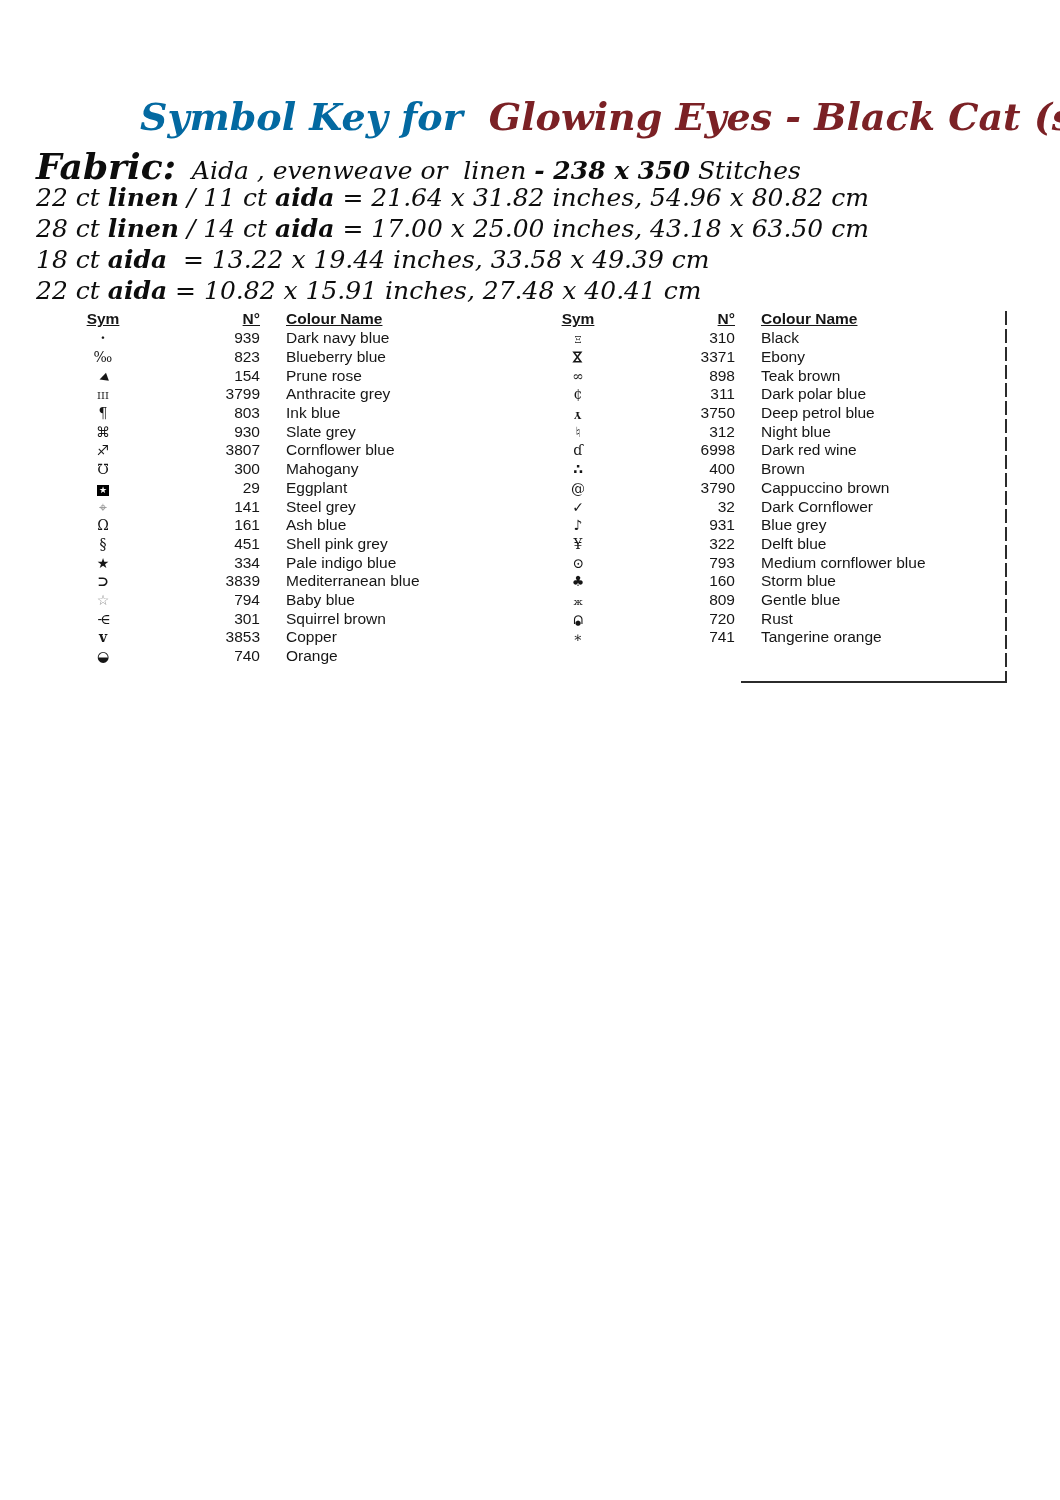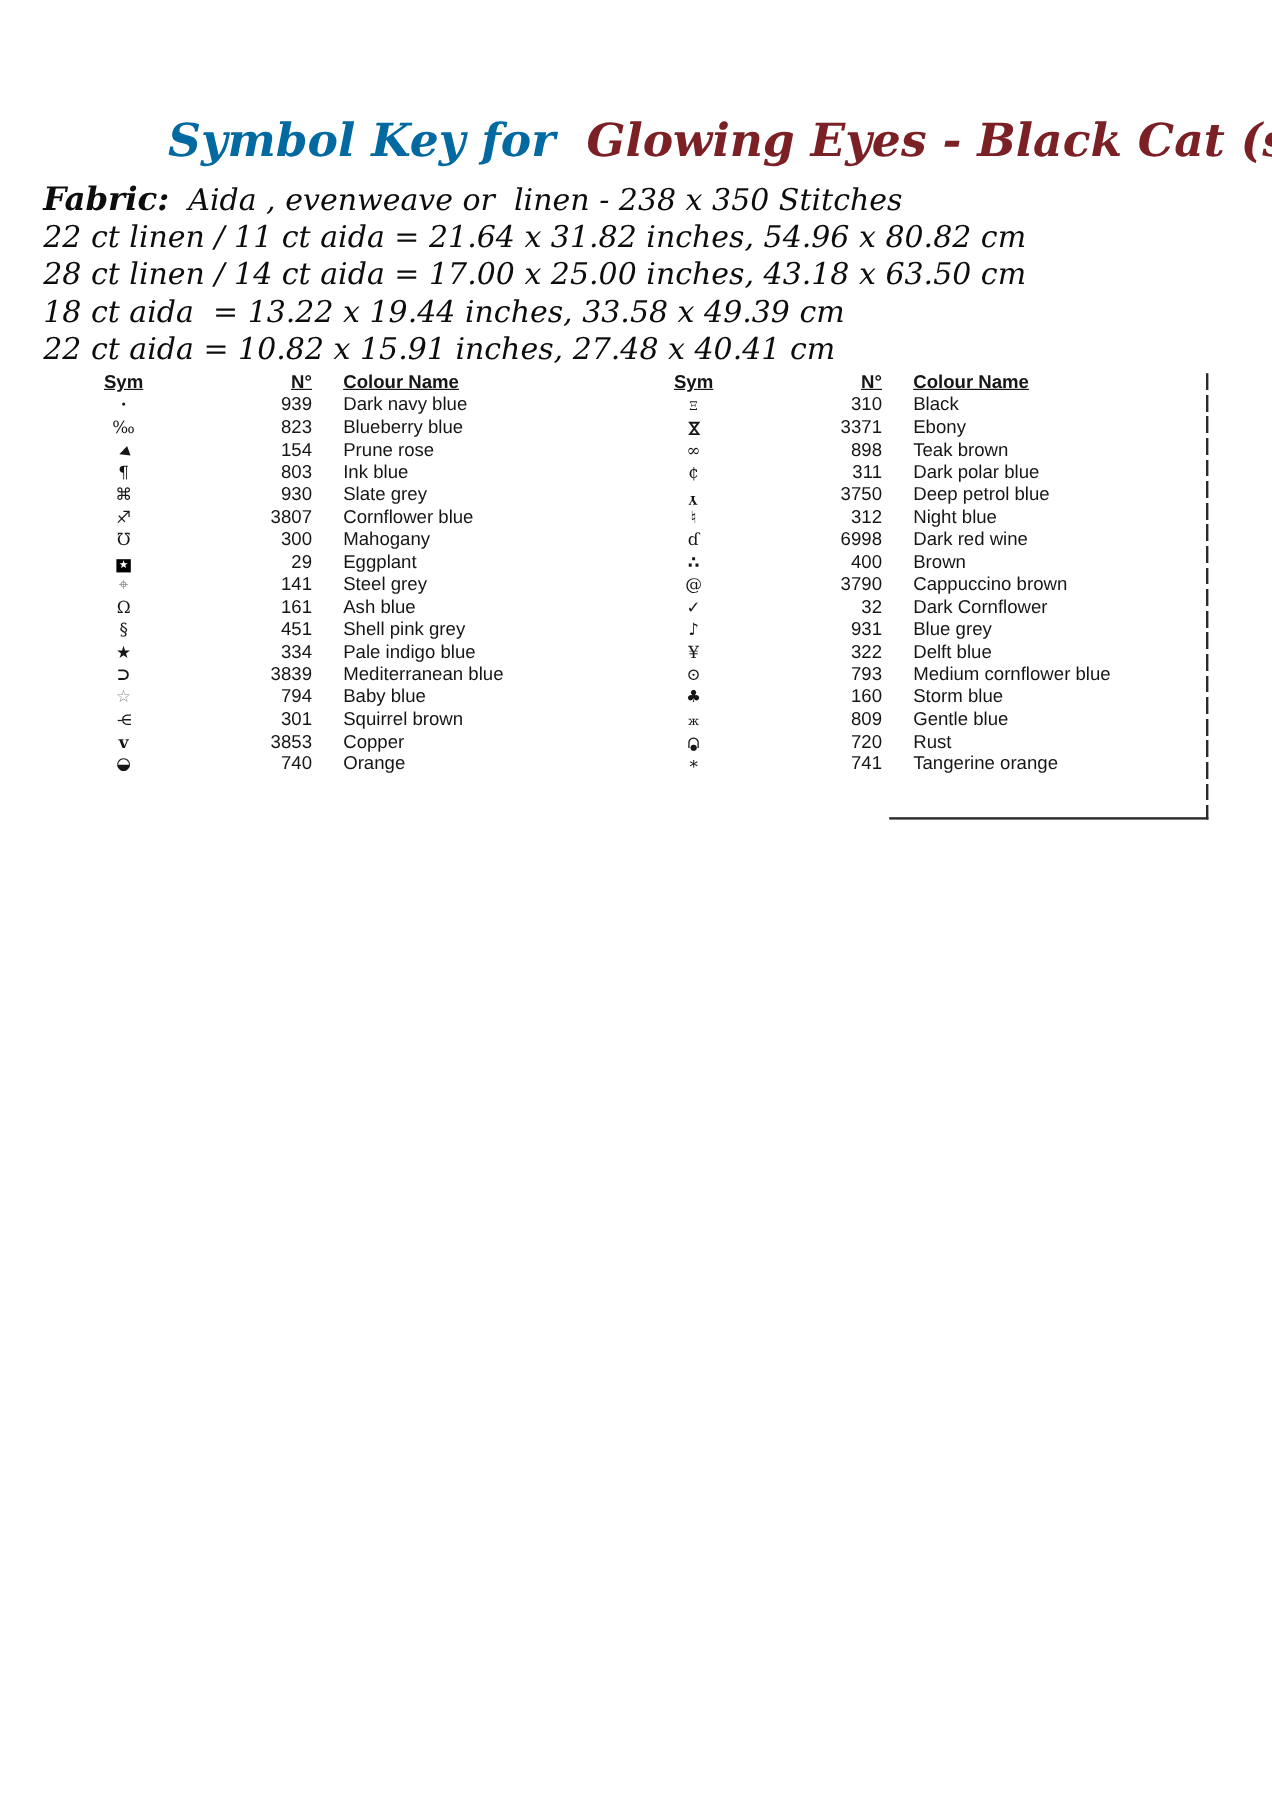--- a/index.html
+++ b/index.html
@@ -22,22 +22,22 @@
   .title .t-prefix{color:#0369a1;margin-right:26px;}
   .title .t-name{}
   
   .fabric{
     position:absolute;left:36px;top:151px;
     font-family:"DejaVu Serif","Liberation Serif",serif;
     font-style:italic;font-size:25px;line-height:31px;
     color:#0d0d0d;white-space:pre;
   }
   .fabric .fline{height:31px;}
-  .fabric .b{font-weight:normal;}
-  .fabric .lbl{font-weight:bold;font-size:27px;}
+  .fabric .b{font-weight:bold;}
+  .fabric .lbl{font-weight:bold;font-size:36px;}
   
   .ktable{
     position:absolute;top:309px;
     font-size:15.5px;color:#161616;
   }
   .ktable.left{left:58px;width:430px;}
   .ktable.right{left:533px;width:474px;height:374px;}
   .trow{display:flex;align-items:center;height:18.7px;}
   .trow.header{height:20px;font-weight:bold;}
   .trow.header .hu{text-decoration:underline;}
@@ -101,20 +101,25 @@
           <span class="cell cell-sym"><span class="sym">‰</span></span>
           <span class="cell cell-num">823</span>
           <span class="cell cell-name">Blueberry blue</span>
         </div>
         <div class="trow">
           <span class="cell cell-sym"><span class="sym m-rotn20">◀</span></span>
           <span class="cell cell-num">154</span>
           <span class="cell cell-name">Prune rose</span>
         </div>
         <div class="trow">
+          <span class="cell cell-sym"><span class="sym m-small">III</span></span>
+          <span class="cell cell-num">3799</span>
+          <span class="cell cell-name">Anthracite grey</span>
+        </div>
+        <div class="trow">
           <span class="cell cell-sym"><span class="sym">¶</span></span>
           <span class="cell cell-num">803</span>
           <span class="cell cell-name">Ink blue</span>
         </div>
         <div class="trow">
           <span class="cell cell-sym"><span class="sym">⌘</span></span>
           <span class="cell cell-num">930</span>
           <span class="cell cell-name">Slate grey</span>
         </div>
         <div class="trow">

